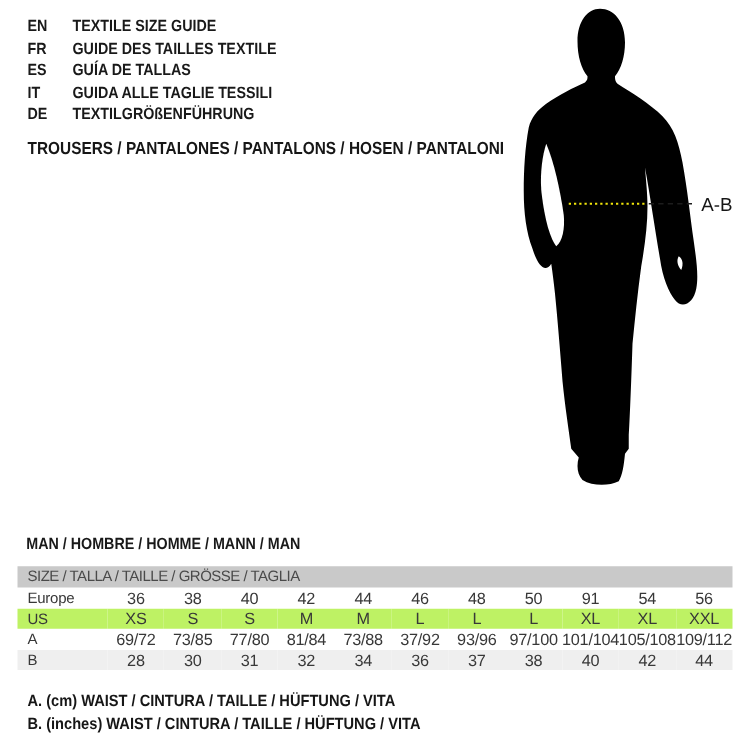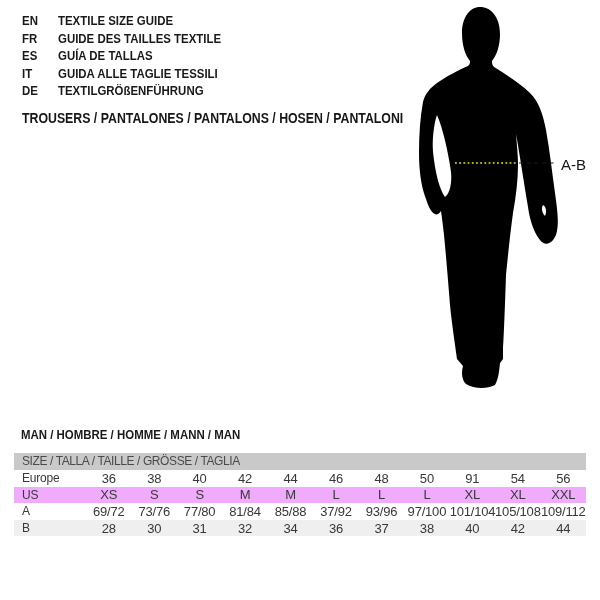--- a/index.html
+++ b/index.html
@@ -125,41 +125,41 @@
             <td>40</td>
             <td>42</td>
             <td>44</td>
             <td>46</td>
             <td>48</td>
             <td>50</td>
             <td>91</td>
             <td>54</td>
             <td>56</td>
           </tr>
-          <tr class="alt" style="background: #f0abfc;">
+          <tr class="alt" style="background: #bef264;">
             <td class="rowlabel">US</td>
             <td>XS</td>
             <td>S</td>
             <td>S</td>
             <td>M</td>
             <td>M</td>
             <td>L</td>
             <td>L</td>
             <td>L</td>
             <td>XL</td>
             <td>XL</td>
             <td>XXL</td>
           </tr>
           <tr>
             <td class="rowlabel">A</td>
             <td>69/72</td>
-            <td>73/76</td>
+            <td>73/85</td>
             <td>77/80</td>
             <td>81/84</td>
-            <td>85/88</td>
+            <td>73/88</td>
             <td>37/92</td>
             <td>93/96</td>
             <td>97/100</td>
             <td>101/104</td>
             <td>105/108</td>
             <td>109/112</td>
           </tr>
           <tr class="alt" style="background: rgb(239, 239, 239);">
             <td class="rowlabel">B</td>
             <td>28</td>
@@ -171,14 +171,18 @@
             <td>37</td>
             <td>38</td>
             <td>40</td>
             <td>42</td>
             <td>44</td>
           </tr>
         </tbody>
     </table>
   </div>
 
+  <div class="notes" id="notesBlock">
+      <div class="note-line">A. (cm) WAIST / CINTURA / TAILLE / HÜFTUNG / VITA</div>
+      <div class="note-line">B. (inches) WAIST / CINTURA / TAILLE / HÜFTUNG / VITA</div>
+    </div>
 
 </div>
 
 </body></html>

